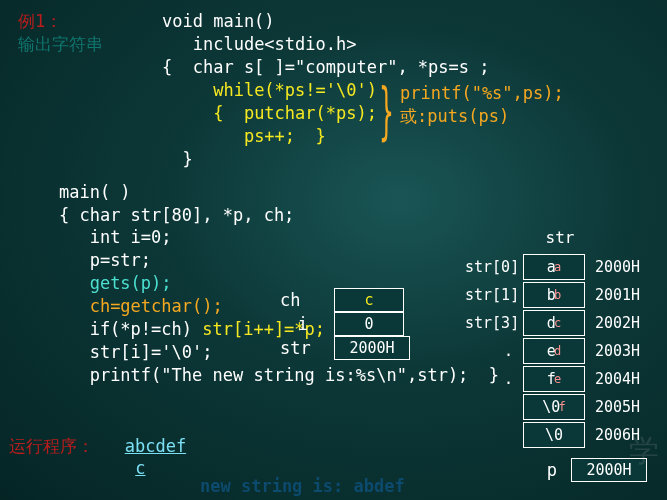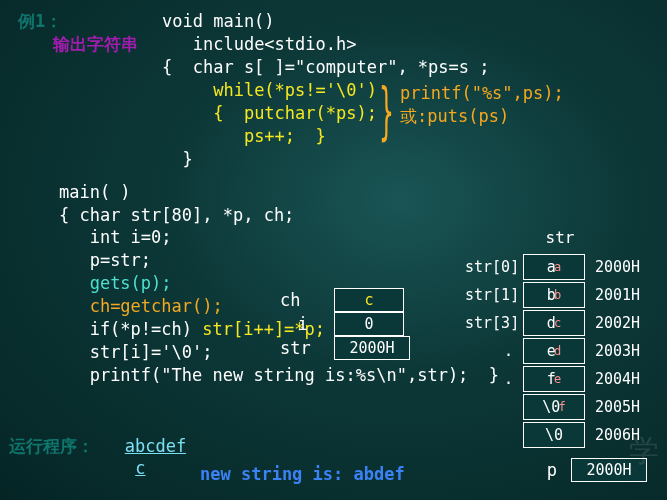--- a/index.html
+++ b/index.html
@@ -6,22 +6,22 @@
   body {
     width: 667px; height: 500px;
     background: radial-gradient(ellipse at 60% 40%, #1a5555 0%, #0d3838 40%, #052525 100%);
     font-family: "SimSun", "Microsoft YaHei", monospace;
     font-size: 17px;
     color: #e8e8e8;
     position: relative;
     overflow: hidden;
   }
   .slide { position: relative; width: 100%; height: 100%; padding: 10px 18px; }
-  .ex-label { color: #0f766e; font-weight: bold; }
-  .subtitle { color: #a21caf; font-weight: bold; text-align: right; }
+  .ex-label { color: #b91c1c; font-weight: normal; }
+  .subtitle { color: #0f766e; font-weight: normal; }
   .kw-white { color: #ffffff; }
   .kw-yellow { color: #f5e820; }
   .kw-teal { color: #4ce0d0; }
   .kw-orange { color: #f5a820; }
   .line { white-space: pre; line-height: 1.35; }
   .row1 { display: flex; gap: 24px; }
   .col-left { flex: 0 0 120px; }
   .col-right { }
   .mem-area { position: absolute; right: 12px; top: 228px; }
   .mem-header { text-align: center; color: #fff; font-size: 16px; margin-bottom: 6px; }
@@ -36,21 +36,21 @@
   .superscript { color: #ff9090; font-size: 12px; vertical-align: super; margin-left: -2px; }
   .var-box {
     border: 1.5px solid #fff; background: #0a3838;
     height: 24px; display: inline-flex; align-items: center; justify-content: center;
     color: #f5e820; font-size: 15px;
   }
   .var-label { color: #fff; display: inline-block; }
   .ex2-block { margin-top: 10px; position: relative; }
   .bottom-row { position: absolute; bottom: 22px; left: 9px; }
   .underline { text-decoration: underline; color: #7ce0f5; }
-  .result { position: absolute; bottom: 16px; left: 200px; color: #3b82f6; font-weight: bold; }
+  .result { position: absolute; bottom: 4px; left: 200px; color: #0c4a6e; font-weight: bold; }
   .vars-mid { position: absolute; left: 280px; top: 288px; }
   .vars-mid .vrow { display: flex; align-items: center; gap: 26px; }
   .p-box { position: absolute; right: 20px; bottom: 18px; display: flex; align-items: center; gap: 14px; }
   .right-brace {
     position: absolute; left: 372px; top: 82px;
     font-size: 48px; color: #f5a820; transform: scaleX(0.5) scaleY(1.3);
   }
   .watermark { position: absolute; right: 8px; bottom: 28px; font-size: 30px; color: rgba(200,200,200,0.15); font-family: "KaiTi", serif; }
 </style>
 </head>

